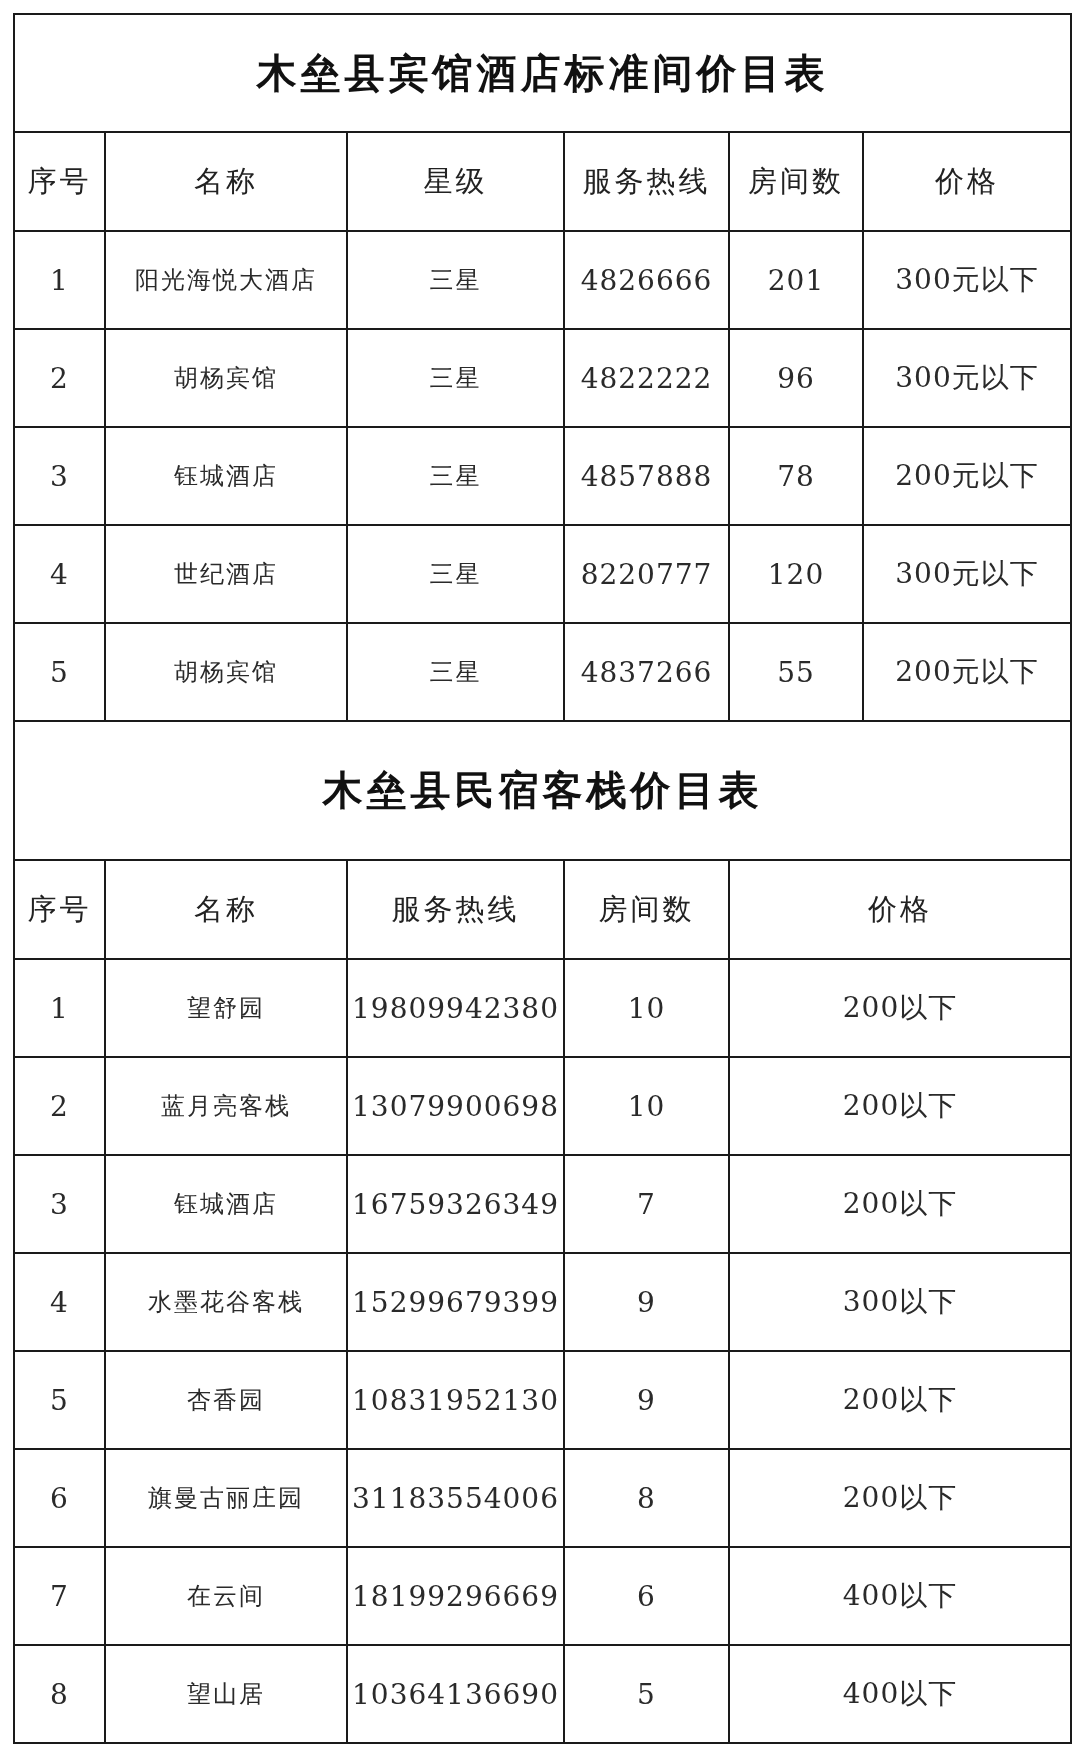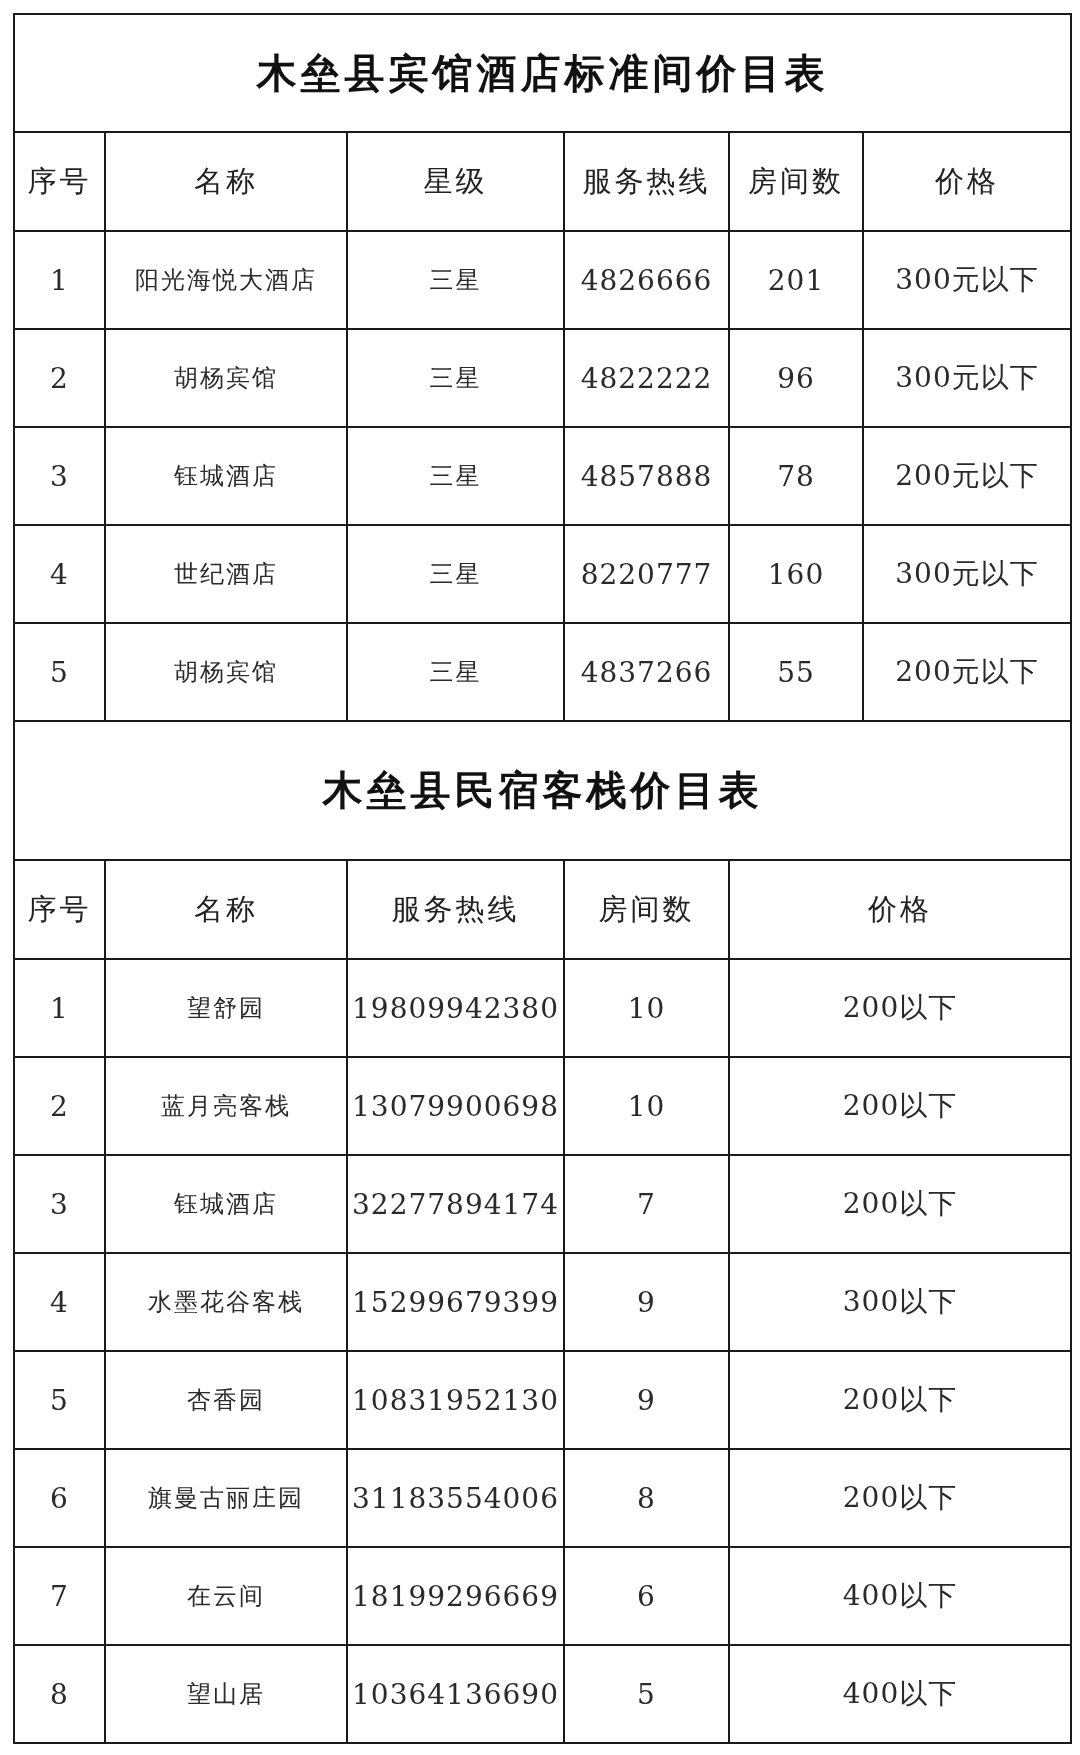--- a/index.html
+++ b/index.html
@@ -65,21 +65,21 @@
       <td class="cell name">三星</td>
       <td class="cell">4857888</td>
       <td class="cell">78</td>
       <td class="cell">200元以下</td>
     </tr>
     <tr>
       <td class="cell">4</td>
       <td class="cell name">世纪酒店</td>
       <td class="cell name">三星</td>
       <td class="cell">8220777</td>
-      <td class="cell">160</td>
+      <td class="cell">120</td>
       <td class="cell">300元以下</td>
     </tr>
     <tr>
       <td class="cell">5</td>
       <td class="cell name">胡杨宾馆</td>
       <td class="cell name">三星</td>
       <td class="cell">4837266</td>
       <td class="cell">55</td>
       <td class="cell">200元以下</td>
     </tr>
@@ -115,21 +115,21 @@
     <tr>
       <td class="cell">2</td>
       <td class="cell name">蓝月亮客栈</td>
       <td class="cell">13079900698</td>
       <td class="cell">10</td>
       <td class="cell">200以下</td>
     </tr>
     <tr>
       <td class="cell">3</td>
       <td class="cell name">钰城酒店</td>
-      <td class="cell">32277894174</td>
+      <td class="cell">16759326349</td>
       <td class="cell">7</td>
       <td class="cell">200以下</td>
     </tr>
     <tr>
       <td class="cell">4</td>
       <td class="cell name">水墨花谷客栈</td>
       <td class="cell">15299679399</td>
       <td class="cell">9</td>
       <td class="cell">300以下</td>
     </tr>

